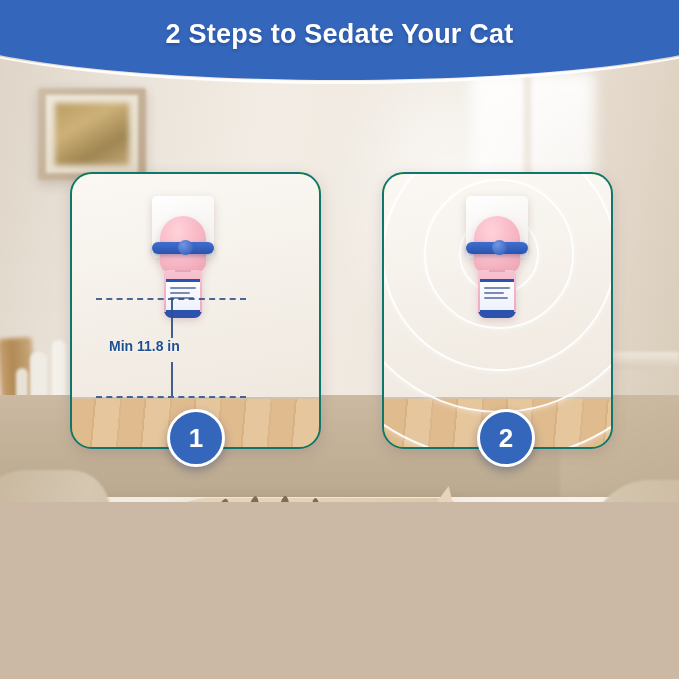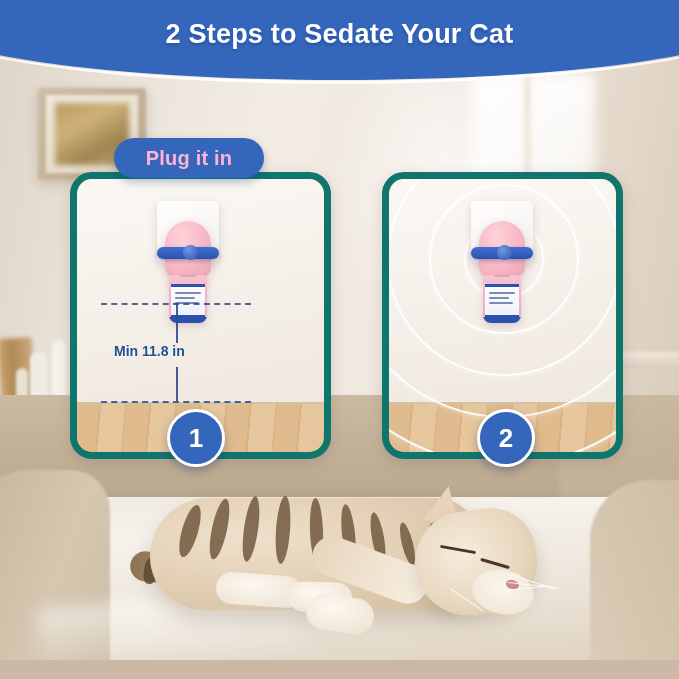--- a/index.html
+++ b/index.html
@@ -1,21 +1,21 @@
 <!DOCTYPE html>
 <html><head>
 <meta charset="utf-8">
 <style>
   html,body{margin:0;padding:0;}
   body{
     width:679px;height:679px;overflow:hidden;
     font-family:"Liberation Sans", sans-serif;
     background:#cbb9a6;
   }
-  #stage{position:relative;width:679px;height:660px;overflow:hidden;}
+  #stage{position:relative;width:679px;height:502px;overflow:hidden;}
 
   
   .room{position:absolute;inset:0;background:#e9e2d8;}
   .room-wall{
     position:absolute;left:0;top:0;width:679px;height:470px;
     background:
       linear-gradient(100deg,#ded4c6 0%,#eae3d9 18%,#f2ece4 38%,#efe8df 62%,#e3d8ca 85%,#d8cbb9 100%);
   }
   .wall-lightpatch{
     position:absolute;left:330px;top:70px;width:240px;height:300px;
@@ -225,21 +225,21 @@
   .header-title{
     position:absolute;left:0;top:19px;width:679px;text-align:center;
     color:#ffffff;font-size:27px;font-weight:bold;letter-spacing:.2px;
     text-shadow:0 2px 3px rgba(20,45,95,.35);
     white-space:nowrap;
   }
 
   
   .panel{
     position:absolute;top:172px;height:273px;
-    border:7px solid #0f766e;
+    border:2px solid #0f766e;
     border-radius:22px;
     background:#84cc16;
     overflow:hidden;
     box-shadow:0 4px 14px rgba(120,80,95,.22);
   }
   #panel1{left:70px;width:247px;}
   #panel2{left:382px;width:227px;}
   .panel-inner{position:absolute;inset:0;}
   .panel-wall{
     position:absolute;left:0;top:0;right:0;height:225px;
@@ -491,23 +491,20 @@
         <div class="bottle-label">
           <div class="bottle-label-line bll1"></div>
           <div class="bottle-label-line bll2"></div>
           <div class="bottle-label-line bll3"></div>
         </div>
         <div class="bottle-base"></div>
       </div>
     </div>
   </div>
 
-  <div class="badge" id="badge1">
-    <span>Plug it in</span>
-  </div>
 
   <div class="step-circle" id="step1">
     <span>1</span>
   </div>
   <div class="step-circle" id="step2">
     <span>2</span>
   </div>
 
 </div>
 

